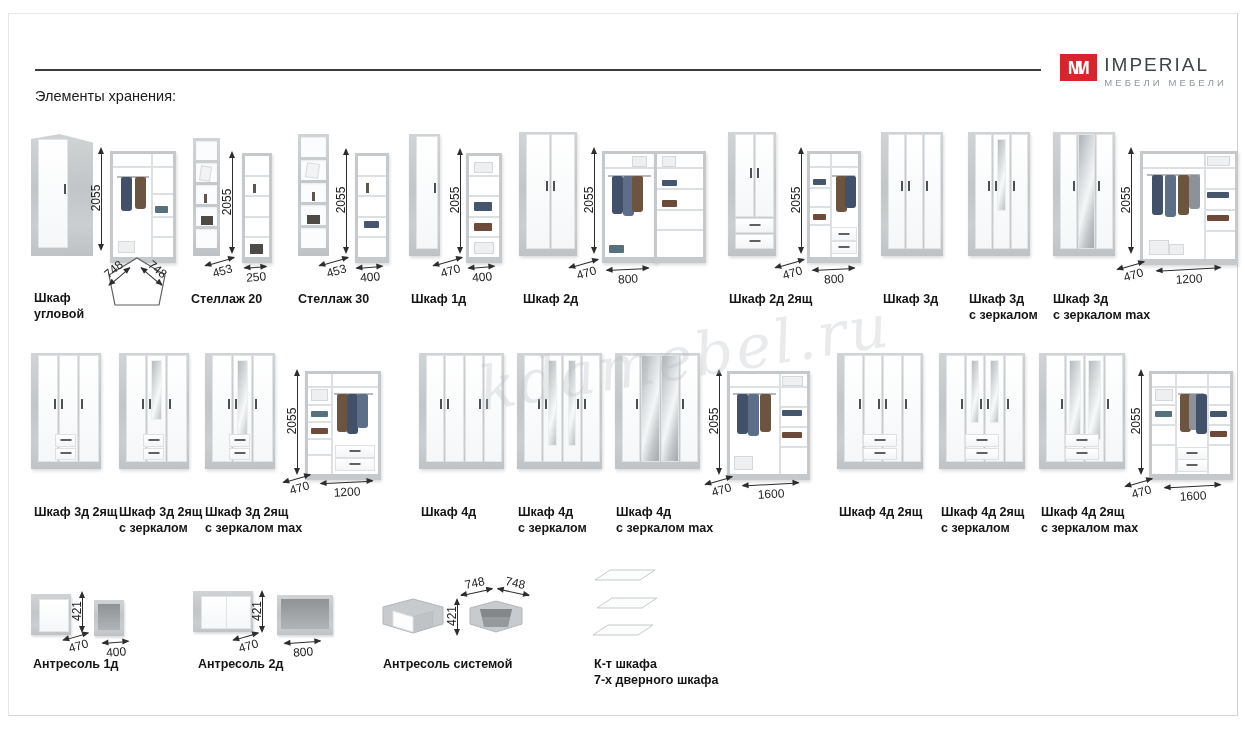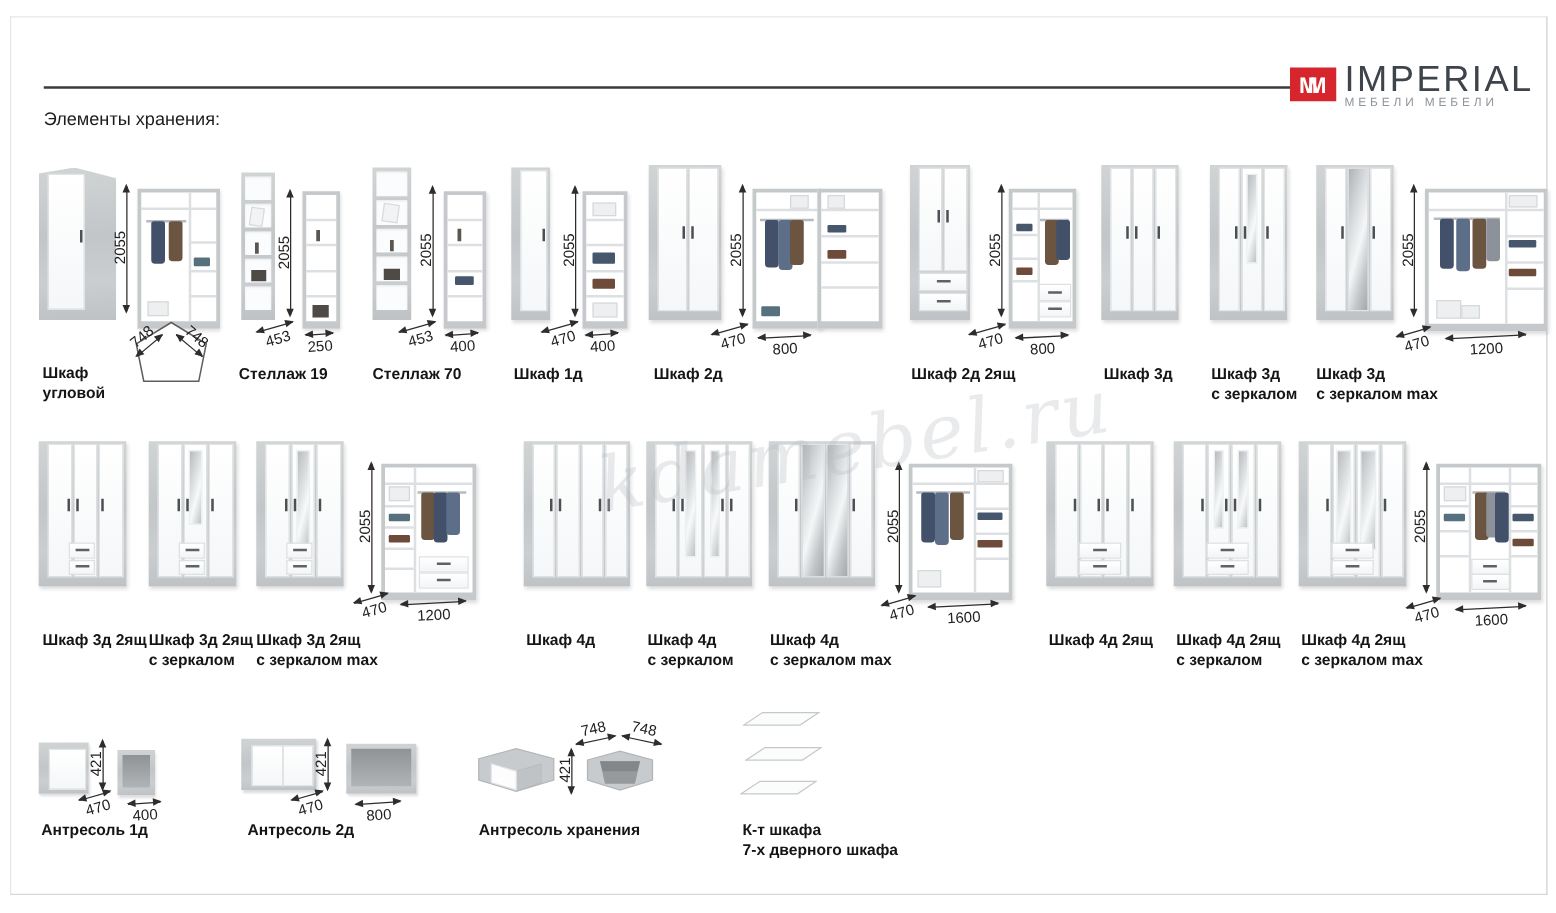--- a/index.html
+++ b/index.html
@@ -8,21 +8,21 @@
   .sheet{position:absolute;left:8px;top:13px;width:1228px;height:701px;background:#fff;
          border:1px solid #e6e6e6;border-right-color:#cfcfcf;border-bottom-color:#d7d7d7}
   .title{position:absolute;left:26px;top:20px;font-size:15px;font-weight:700;color:#101010}
   .rule{position:absolute;left:26px;top:55px;width:1006px;height:2px;background:#3c3c3c}
   .sub{position:absolute;left:26px;top:74px;font-size:14.5px;color:#1c1c1c}
   .logo{position:absolute;top:40px;right:10px;display:flex;gap:7px;align-items:flex-start}
   .lbox{width:37px;height:27px;background:#d6252c;color:#fff;font-weight:700;font-size:18px;
         display:flex;align-items:center;justify-content:center;line-height:1}
   .lbox .m2{margin-left:-8px}
   .ltxt{display:flex;flex-direction:column}
-  .lname{font-size:29px;line-height:21px;letter-spacing:2px;color:#3e444b;font-weight:400}
+  .lname{font-size:19px;line-height:21px;letter-spacing:2px;color:#3e444b;font-weight:400}
   .ltag{font-size:9.5px;letter-spacing:3.1px;color:#8f959c;margin-top:2px}
   .wm{position:absolute;left:468px;top:308px;font-family:"DejaVu Serif",serif;font-style:italic;
       font-size:60px;color:#b9bfc4;opacity:.32;transform:rotate(-9deg);letter-spacing:3px;
       z-index:40;pointer-events:none}
   .cap{position:absolute;font-size:12.5px;font-weight:700;color:#151515;line-height:16px}
   
   .cc{background:linear-gradient(178deg,#d1d4d5 0%,#c3c6c8 45%,#cbced0 75%,#bfc2c4 100%)}
   .cl{position:absolute;box-shadow:1px 2px 3px rgba(0,0,0,.14)}
   .cl.corner{clip-path:polygon(0 4%,46% 0,100% 7%,100% 100%,0 100%)}
   .doors{position:absolute;left:7px;top:2px;right:2px;bottom:7px;display:flex;gap:1px}
@@ -169,21 +169,21 @@
         </span>
         <span class="n">453</span>
       </div>
     <div class="hdim" style="left:236px;top:253px;width:22px;transform:rotate(-4deg)">
         <span class="ln">
           <i class="al"></i>
           <i class="ar"></i>
         </span>
         <span class="n">250</span>
       </div>
-    <div class="cap" style="left:182px;top:277px">Стеллаж 19</div>
+    <div class="cap" style="left:182px;top:277px">Стеллаж 20</div>
   </div>
 
   <div>
     <div class="sv cc" style="left:289px;top:120px;width:31px;height:122px">
       <div class="cells">
         <div class="cell"></div>
         <div class="cell">
             <i class="it" style="left:20%;bottom:1px;width:45%;height:68%;background:#f2f3f4;border:1px solid #d8dbdd;transform:rotate(8deg)"></i>
           </div>
         <div class="cell">
@@ -215,21 +215,21 @@
         </span>
         <span class="n">453</span>
       </div>
     <div class="hdim" style="left:348px;top:253px;width:26px;transform:rotate(-4deg)">
         <span class="ln">
           <i class="al"></i>
           <i class="ar"></i>
         </span>
         <span class="n">400</span>
       </div>
-    <div class="cap" style="left:289px;top:277px">Стеллаж 70</div>
+    <div class="cap" style="left:289px;top:277px">Стеллаж 30</div>
   </div>
 
   <div>
     <div class="cl cc" style="left:400px;top:120px;width:31px;height:122px">
       <div class="doors">
           <div class="d hr"></div>
         </div>
     </div>
     <div class="vdim" style="left:447px;top:134px;height:106px">
         <i class="au"></i>
@@ -801,21 +801,21 @@
     <div class="vdim" style="left:444px;top:584px;height:38px">
         <i class="au"></i>
         <i class="ad"></i>
         <span class="vtxt">421</span>
       </div>
     <svg class="svgw" style="left:459px;top:586px" width="56" height="34">
       <polygon points="2,8 28,1 54,8 54,24 28,32 2,24" fill="#c8cbcd" stroke="#b2b5b7"></polygon>
       <polygon points="12,9 44,9 40,27 16,27" fill="#969a9d"></polygon>
       <polygon points="12,9 44,9 42,17 14,17" fill="#84878a"></polygon>
     </svg>
-    <div class="cap" style="left:374px;top:642px">Антресоль хранения</div>
+    <div class="cap" style="left:374px;top:642px">Антресоль системой</div>
   </div>
 
   <div>
     <svg class="svgw" style="left:585px;top:555px" width="62" height="13">
         <polygon points="16,1 61,1 46,11 1,11" fill="#fbfcfc" stroke="#c6c9cb"></polygon>
       </svg>
     <svg class="svgw" style="left:587px;top:583px" width="62" height="13">
         <polygon points="16,1 61,1 46,11 1,11" fill="#fbfcfc" stroke="#c6c9cb"></polygon>
       </svg>
     <svg class="svgw" style="left:583px;top:610px" width="62" height="13">

